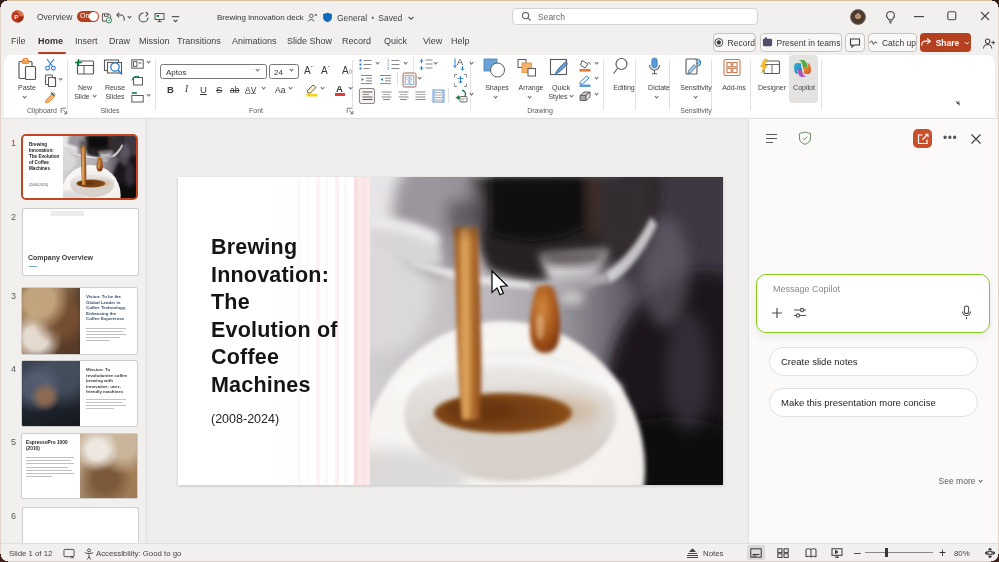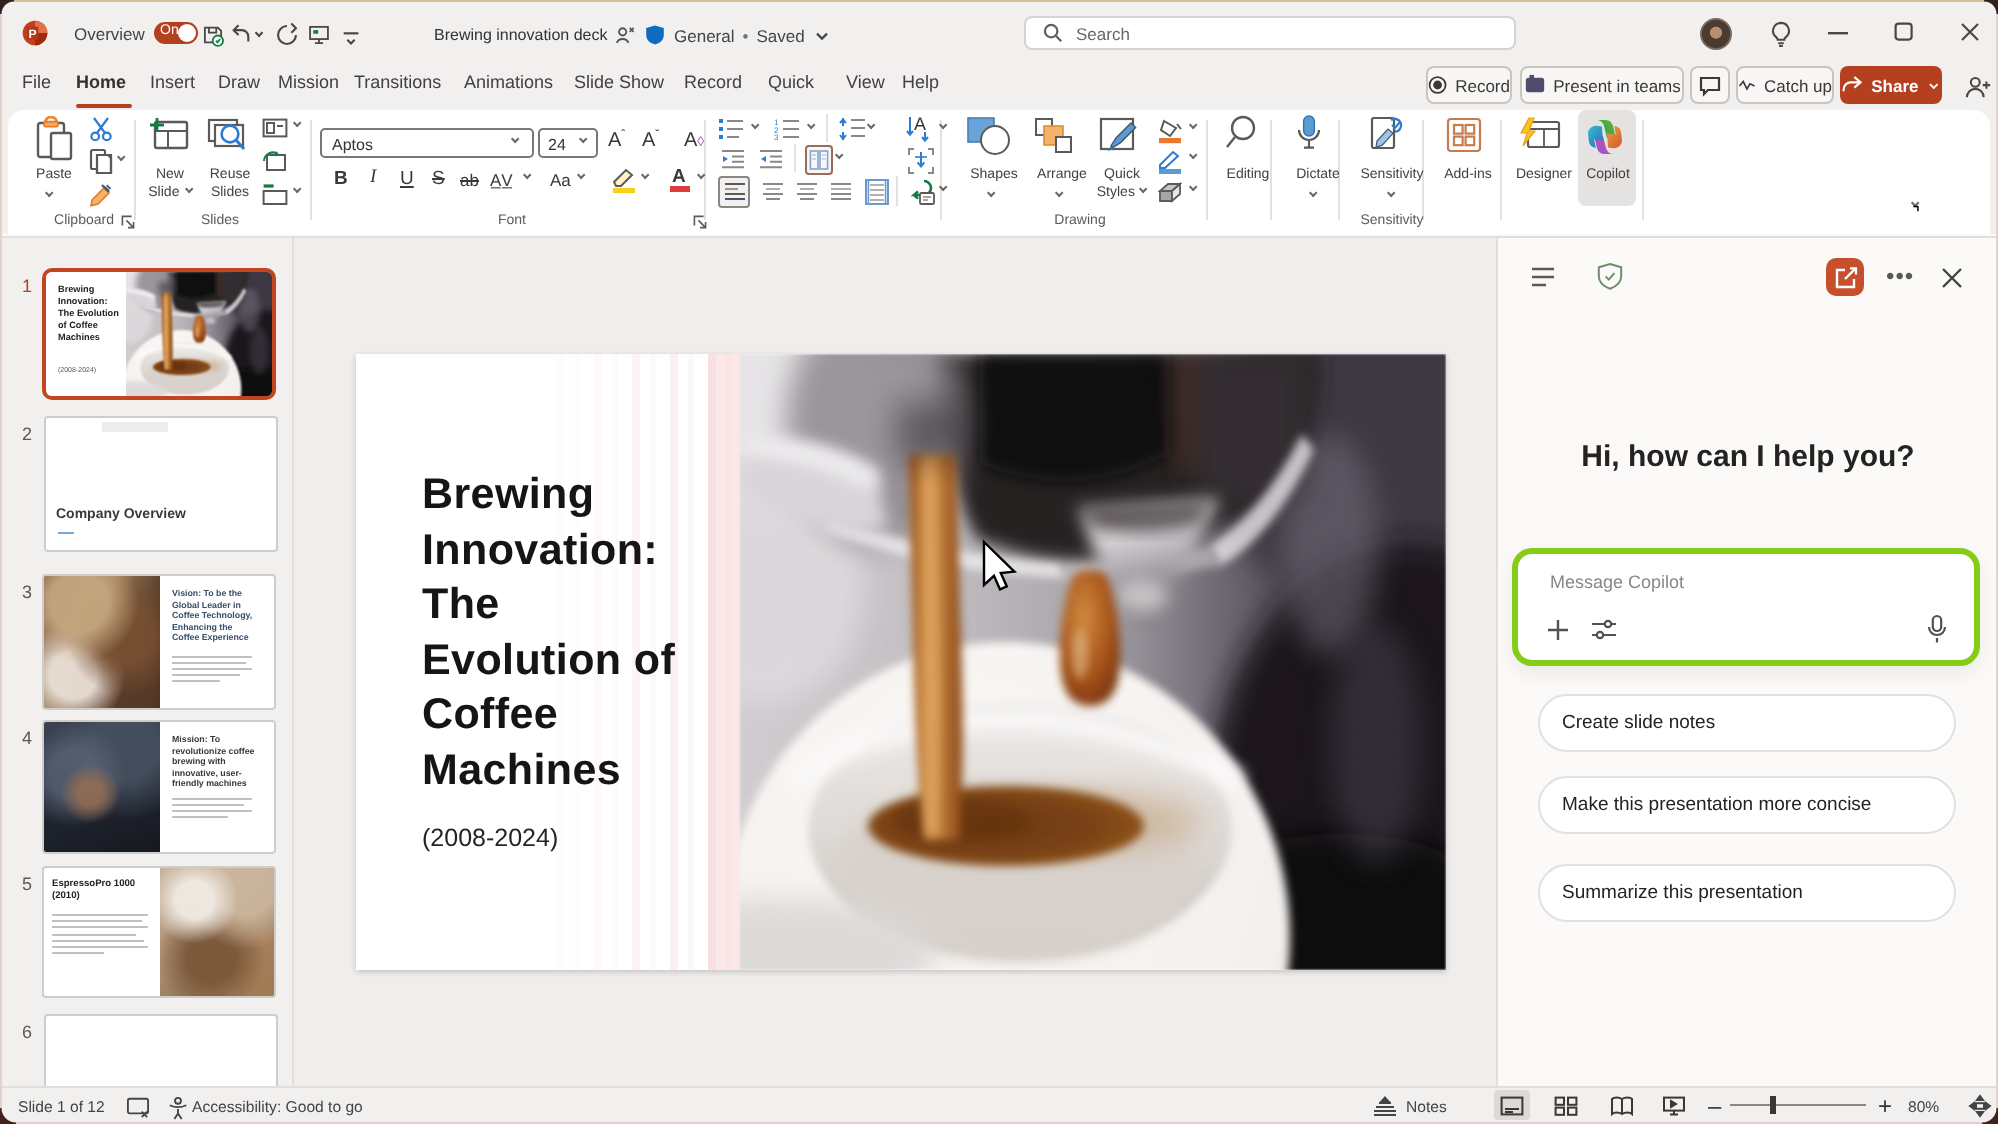--- a/index.html
+++ b/index.html
@@ -59,21 +59,21 @@
 }
 #slide-stripes3 { left:176px; top:0; width:18px; height:308px; background:linear-gradient(90deg, rgba(246,198,198,0.4), rgba(248,208,208,0.5)); }
 #slide-stripes2 { left:62px; top:0; width:95px; height:308px; background:linear-gradient(90deg,#fff 0,#fff 30%,rgba(255,255,255,0.0) 100%); }
 #slide-title { left:33px; top:57px; width:135px; font-size:21.5px; font-weight:bold; color:#161514; line-height:27.5px; letter-spacing:0.2px; }
 #slide-sub { left:33px; top:235px; font-size:12.5px; color:#252423; }
 #photo { left:192px; top:0; width:353px; height:308px; filter:blur(0.6px); }
 
 
 #copilot { left:748px; top:119px; width:250px; height:424px; background:#fbfaf9; border-left:1px solid #e1dfdd; }
 #cp-greet { left:0; top:101px; width:250px; text-align:center; font-size:15px; font-weight:bold; color:#242322; }
-#cp-card { left:7px; top:155px; width:234px; height:59px; background:#fff; border:3px solid #84cc16; border-radius:10px; box-shadow:0 4px 10px rgba(0,0,0,0.07); }
+#cp-card { left:7px; top:155px; width:234px; height:59px; background:#fff; border:1px solid #84cc16; border-radius:10px; box-shadow:0 4px 10px rgba(0,0,0,0.07); }
 #cp-card-ph { left:16px; top:9px; font-size:9px; color:#8a8886; }
 .cp-chip { position:absolute; left:20px; width:209px; height:29px; background:#fff; border:1px solid #e3e1df; border-radius:15px; font-size:9.5px; color:#242322; display:flex; align-items:center; padding-left:11px; }
 #cp-seemore { left:0px; top:357px; width:233px; text-align:right; font-size:8.5px; color:#5c5a58; }
 
 
 #statusbar { left:1px; top:543px; width:997px; height:18px; background:#f2f0ef; border-top:1px solid #e1dfdd; font-size:7.8px; color:#444; }
 .sb { position:absolute; top:3px; }
 </style>
 </head>
 <body>
@@ -728,39 +728,38 @@
     <svg style="position:absolute;left:3.5px;top:3.5px" width="12" height="12" viewBox="0 0 12 12" fill="none" stroke="#fff" stroke-width="1.2">
         <path d="M10 6.5 V10.5 H1.5 V2 H5.5"></path>
         <path d="M10.5 1.5 L5.5 6.5"></path>
         <path d="M8 1.2 h3 v3" stroke-width="1.1"></path>
       </svg>
   </div>
   <div class="abs" style="left:194px;top:12px;font-size:12px;color:#5a5856;letter-spacing:0.5px">•••</div>
   <svg class="abs" style="left:221px;top:14px" width="12" height="12" viewBox="0 0 12 12" stroke="#424240" stroke-width="1.2">
       <path d="M1.5 1.5 L10.5 10.5 M10.5 1.5 L1.5 10.5"></path>
     </svg>
-  <div class="abs" id="cp-greet">Hi, how can I help you?</div>
   <div class="abs" id="cp-card">
     <div class="abs" id="cp-card-ph">Message Copilot</div>
     <svg class="abs" style="left:14px;top:32px" width="12" height="12" viewBox="0 0 12 12" stroke="#53504e" stroke-width="1.2">
         <path d="M6 1 V11 M1 6 H11"></path>
       </svg>
     <svg class="abs" style="left:36px;top:32px" width="14" height="12" viewBox="0 0 14 12" fill="none" stroke="#53504e" stroke-width="1.1">
         <path d="M1 3 h12 M1 8.5 h12"></path>
         <circle cx="9" cy="3" r="1.6" fill="#fff"></circle>
         <circle cx="5" cy="8.5" r="1.6" fill="#fff"></circle>
       </svg>
     <svg class="abs" style="left:204px;top:30px" width="11" height="15" viewBox="0 0 11 15" fill="none" stroke="#53504e" stroke-width="1.1">
         <rect x="3.4" y="1" width="4.2" height="7.5" rx="2.1"></rect>
         <path d="M1.5 6.5 a4 4 0 0 0 8 0 M5.5 12 v2.2"></path>
       </svg>
   </div>
   <div class="cp-chip" style="top:228px">Create slide notes</div>
   <div class="cp-chip" style="top:269px">Make this presentation more concise</div>
-  <div class="cp-chip" style="top:313px">Summarize this presentation</div>
+  <div class="abs" id="cp-seemore">See more <span class="chevi" style="border-color:#5c5a58"></span></div>
 </div>
 
 <div class="abs" id="statusbar">
   <div class="sb" style="left:8px;top:5px">Slide 1 of 12</div>
   <svg class="sb" style="left:62px;top:4px" width="12" height="11" viewBox="0 0 13 12" fill="none" stroke="#444" stroke-width="1">
       <rect x="1" y="1.5" width="11" height="8" rx="1"></rect>
       <path d="M8.5 8.5 l3 3 M11.5 8.5 l-3 3"></path>
     </svg>
   <svg class="sb" style="left:82px;top:4px" width="12" height="12" viewBox="0 0 13 13" fill="none" stroke="#444" stroke-width="1">
       <circle cx="6.5" cy="2.6" r="1.6"></circle>

